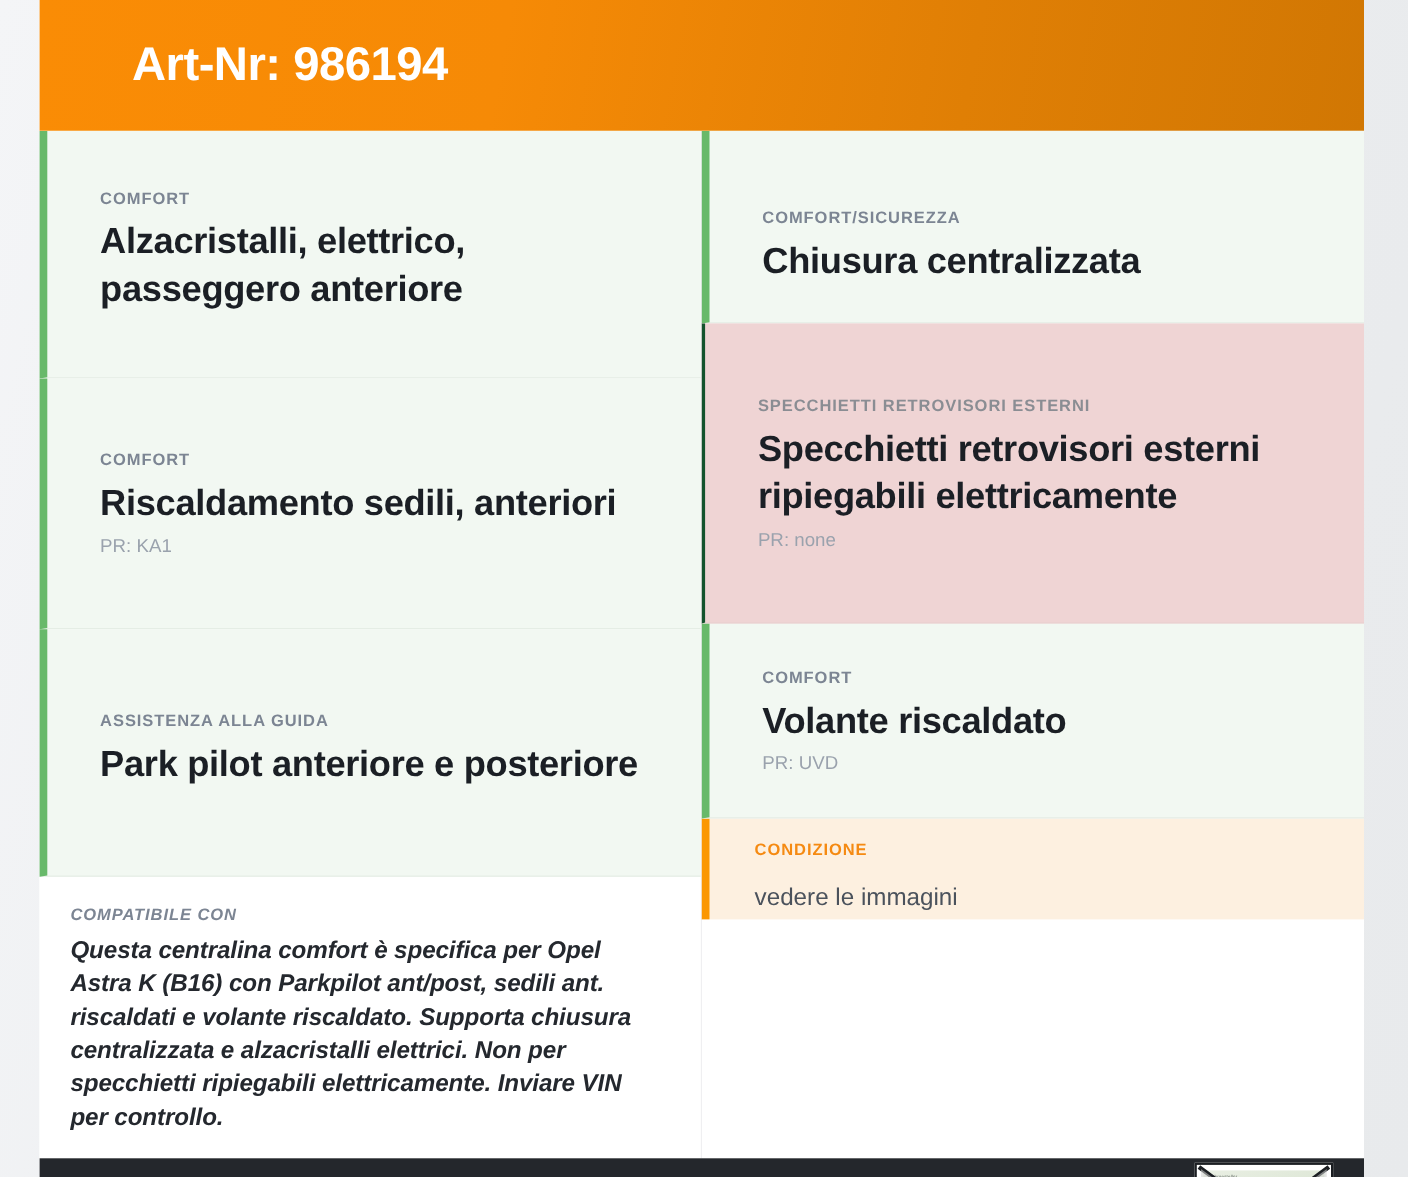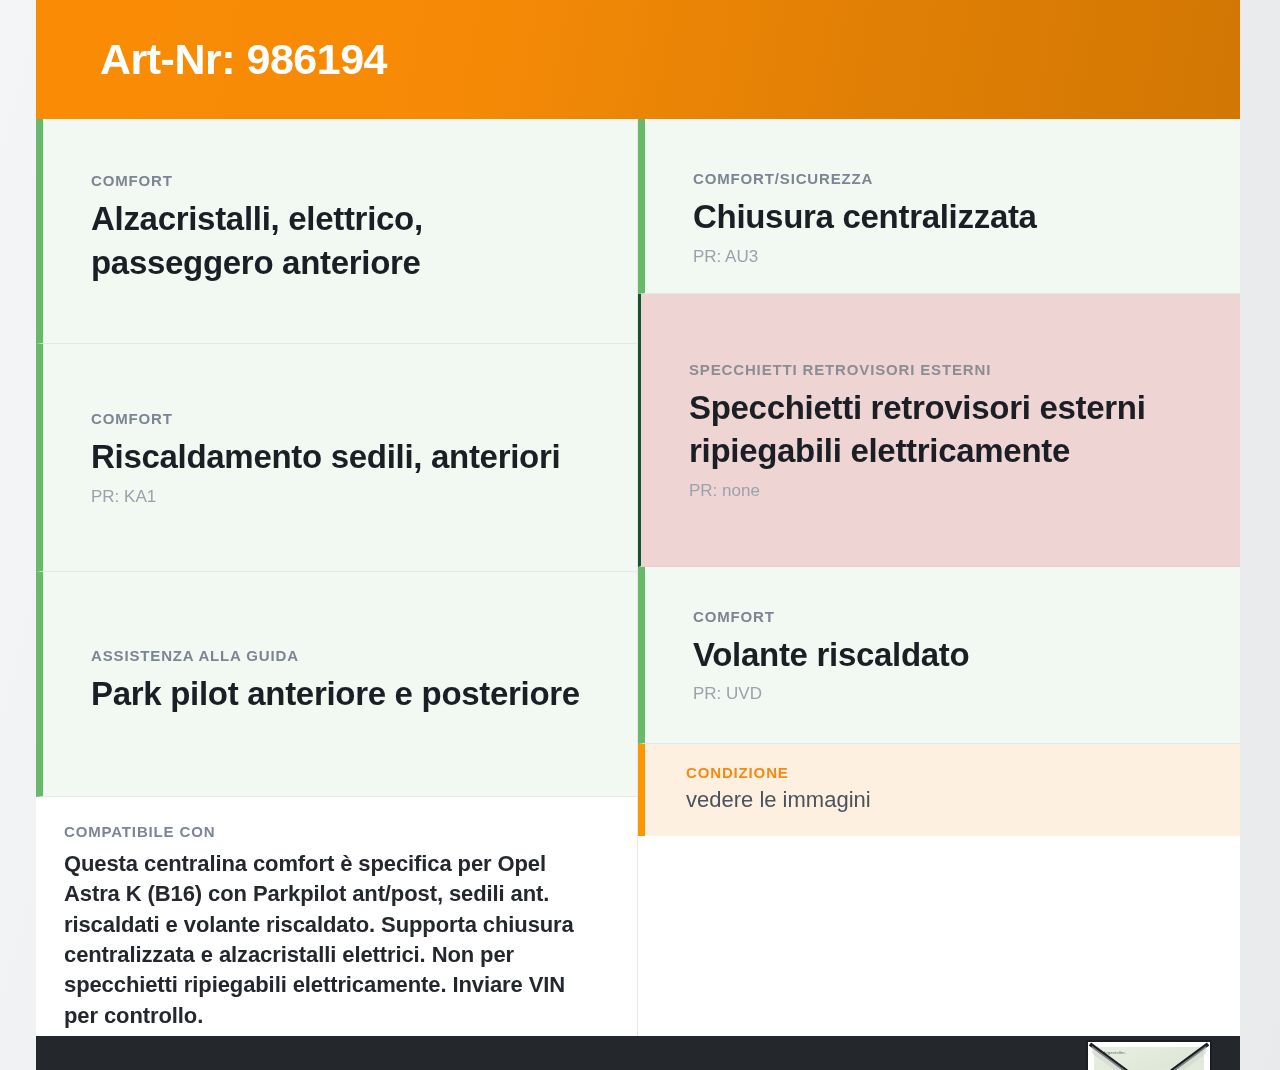--- a/index.html
+++ b/index.html
@@ -24,21 +24,21 @@
     flex-direction: column;
     box-shadow: 0 0 0 0 rgba(0,0,0,0);
   }
   
   .header {
     height: 119px;
     flex: 0 0 119px;
     background: linear-gradient(100deg, #fa8c05 0%, #f68a06 35%, #e07f05 70%, #d17703 100%);
     display: flex;
     align-items: center;
-    padding-left: 64px;
+    padding-left: 84px;
     box-sizing: border-box;
   }
   .header-title {
     color: #ffffff;
     font-size: 43px;
     font-weight: bold;
     letter-spacing: -0.5px;
     line-height: 1;
   }
   
@@ -107,22 +107,23 @@
   .h-lc2 { height: 228px; }
   .h-lc3 { height: 225px; }
   
   .h-rc1 { height: 175px; justify-content: flex-end; }
   .h-rc2 { height: 273px; }
   .h-rc3 { height: 177px; }
 
   
   .compat {
     background: #ffffff;
-    padding: 26px 44px 5px 28px;
-    box-sizing: border-box;
+    padding: 26px 44px 22px 28px;
+    box-sizing: border-box;
+    font-style: italic;
   }
   .compat-label {
     color: #7c8593;
     font-size: 15px;
     font-weight: bold;
     letter-spacing: 0.85px;
     text-transform: uppercase;
     margin-bottom: 9px;
   }
   .compat-text {
@@ -139,21 +140,21 @@
     padding: 20px 44px 22px 41px;
     box-sizing: border-box;
     height: 92px;
   }
   .condition-label {
     color: #f58a12;
     font-size: 15px;
     font-weight: bold;
     letter-spacing: 0.85px;
     text-transform: uppercase;
-    margin-bottom: 6px;
+    margin-bottom: 22px;
   }
   .condition-text {
     color: #4b525c;
     font-size: 22px;
     line-height: 1.2;
   }
   .spacer { flex: 1 1 auto; background: #ffffff; }
 
   
   .footer {
@@ -238,21 +239,20 @@
       </div>
 
       <div class="spacer"></div>
     </div>
 
     <div class="col col-right">
 
       <div class="card green h-rc1">
         <div class="card-cat">COMFORT/SICUREZZA</div>
         <div class="card-title">Chiusura centralizzata</div>
-        <div class="card-pr">PR: AU3</div>
       </div>
 
       <div class="card red h-rc2">
         <div class="card-cat">SPECCHIETTI RETROVISORI ESTERNI</div>
         <div class="card-title">Specchietti retrovisori esterni ripiegabili elettricamente</div>
         <div class="card-pr">PR: none</div>
       </div>
 
       <div class="card green h-rc3">
         <div class="card-cat">COMFORT</div>

